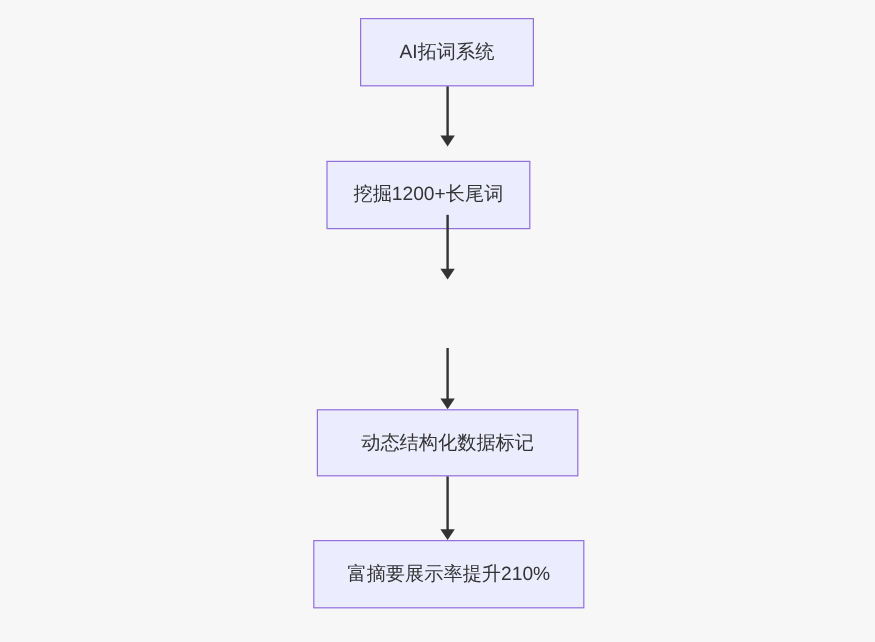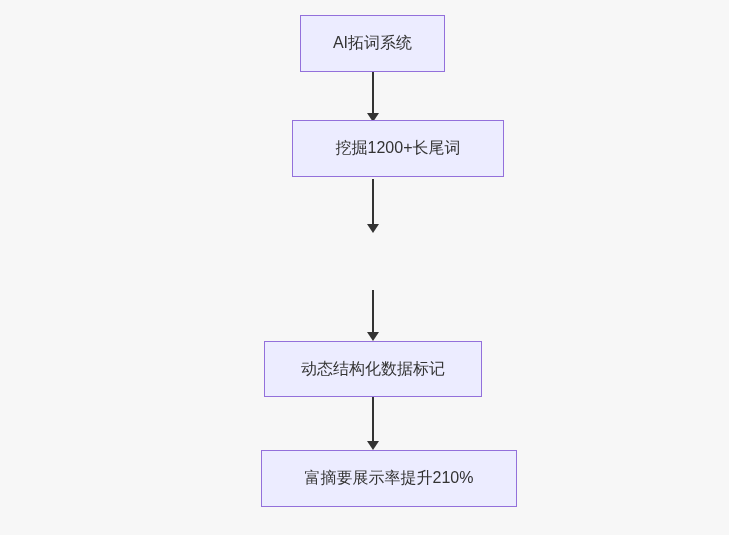--- a/index.html
+++ b/index.html
@@ -24,24 +24,24 @@
     border: 1.5px solid #9370db;
     color: #333333;
     font-size: 16px;
     display: flex;
     align-items: center;
     justify-content: center;
     text-align: center;
     white-space: nowrap;
   }
   .node-1 { left: 300px; top: 15px;  width: 145px; height: 57px; }
-  .node-2 { left: 272px; top: 120px; width: 212px; height: 57px; margin-left: 20px; }
+  .node-2 { left: 272px; top: 134px; width: 170px; height: 57px; }
   .node-3 { left: 261px; top: 233px; width: 224px; height: 57px; }
   .node-4 { left: 264px; top: 341px; width: 218px; height: 56px; }
-  .node-5 { left: 261px; top: 450px; width: 256px; height: 57px; }
+  .node-5 { left: 261px; top: 450px; width: 226px; height: 57px; }
 
   .edge {
     position: absolute;
     left: 367px;          
     width: 12px;
   }
   .edge-1 { top: 72px;  height: 50px; }
   .edge-2 { top: 179px; height: 54px; }
   .edge-3 { top: 290px; height: 51px; }
   .edge-4 { top: 397px; height: 53px; }

